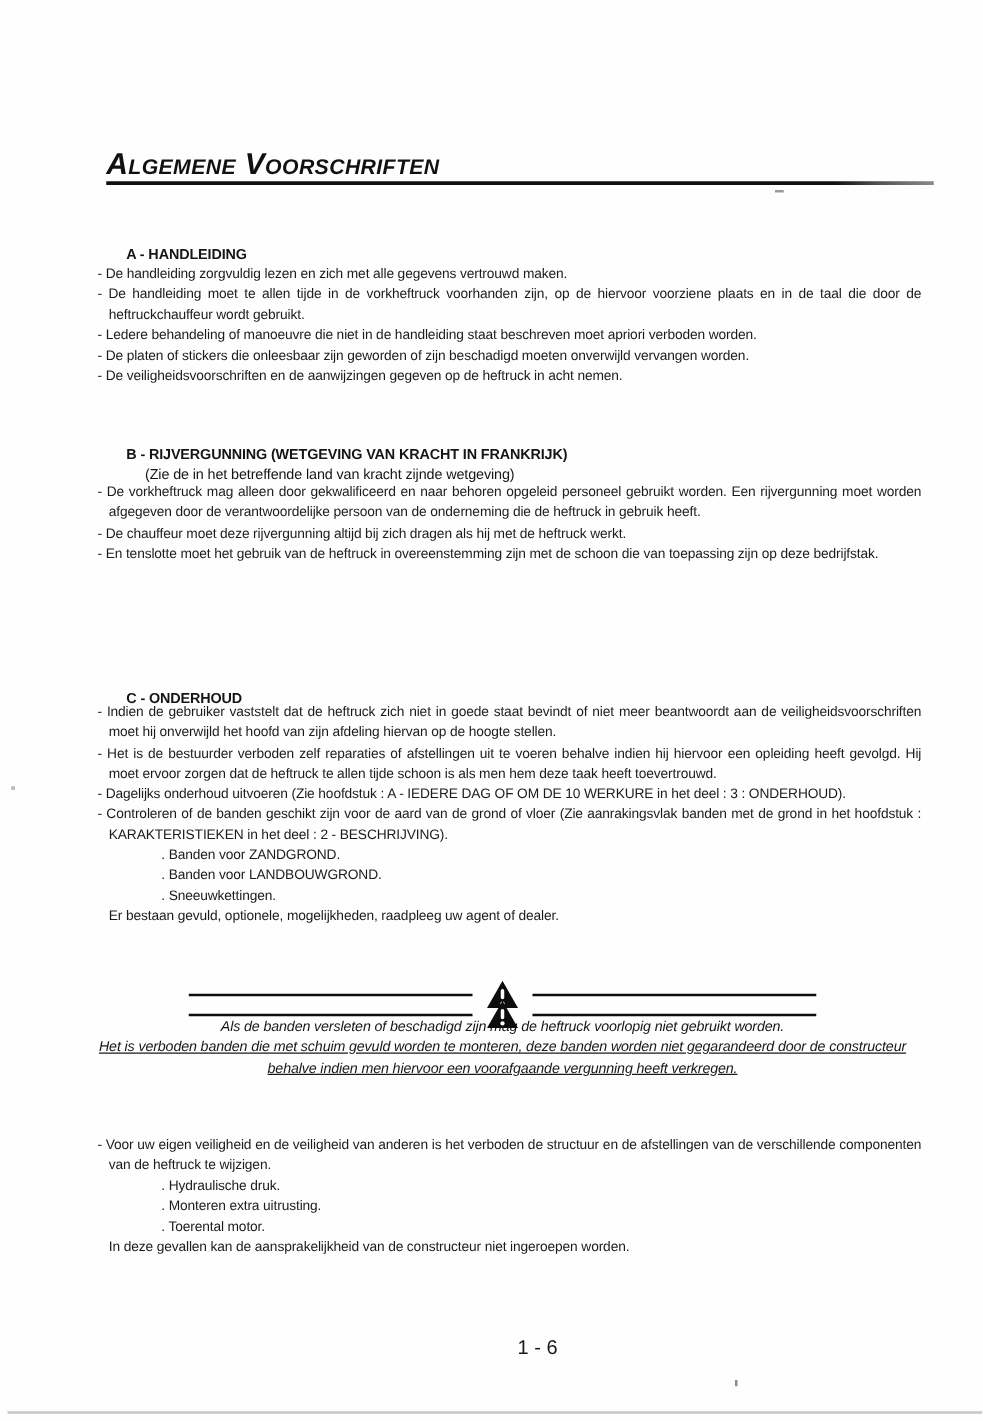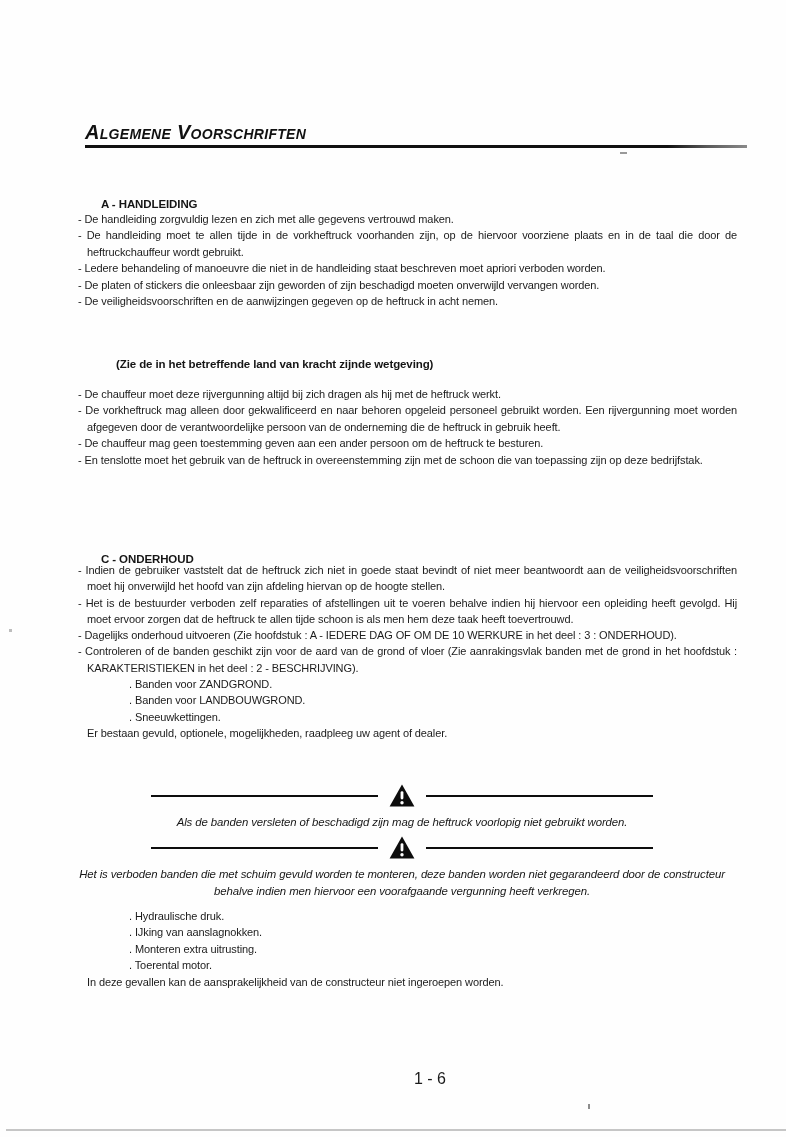--- a/index.html
+++ b/index.html
@@ -4,54 +4,54 @@
 <style>
   html,body { margin:0; padding:0; background:#ffffff; }
   .page {
     position:relative; width:786px; height:1137px; background:#fefefe;
     font-family:"Liberation Sans", sans-serif; color:#1b1b1b; overflow:hidden;
   }
 
   
   .title-block { position:absolute; left:85px; top:120px; width:662px; }
   .page-title {
-    margin:0; font-style:italic; font-weight:bold; font-size:20px;
+    margin:0; font-style:italic; font-weight:bold; font-size:24px;
     font-variant:small-caps; letter-spacing:0.3px; color:#111; line-height:24px;
   }
   .title-rule { height:3px; margin-top:1px;
     background:linear-gradient(to right, #101010 0%, #101010 88%, #5a5a5a 94%, #8a8a8a 100%); }
 
   
   .sec-heading {
     position:absolute; left:85px; margin:16px; font-size:11.5px; font-weight:bold;
     color:#151515; line-height:16px; letter-spacing:-0.1px;
   }
   .pos-a-head { top:180px; }
   .pos-b-head { top:340px; }
   .pos-c-head { top:535px; }
-  .subheading { margin-left:15px; font-weight:bold; }
+  .subheading { margin-left:15px; font-weight:normal; }
 
   
   .list {
     position:absolute; left:78px; width:659px; font-size:11px; line-height:16.4px;
     letter-spacing:-0.1px; text-align:justify; color:#1b1b1b;
   }
   .pos-a-list { top:211px; }
   .pos-b-list { top:386px; }
   .pos-c-list { top:562px; line-height:16.3px; }
   .pos-final-list { top:908px; }
   .item { margin:0; padding-left:9px; text-indent:-9px; }
   .subitem { margin:0 0 0 51px; text-align:left; }
   .note { margin:0; padding-left:9px; text-align:left; }
   .closing { margin-top:6px; }
 
   
   .warning { position:absolute; left:71px; width:662px; }
   .pos-w1 { top:784px; }
-  .pos-w2 { top:836px; }
+  .pos-w2 { top:800px;text-decoration:underline; }
   .warn-row { display:flex; align-items:center; justify-content:center; }
   .seg { height:0; border-top:2.5px solid #0d0d0d; width:227px; flex:none; }
   .warn-icon { flex:none; margin:0 11px; display:block; }
   .warn-text {
     margin:7px 0 0 0; text-align:center; font-style:italic; font-size:11.4px;
     line-height:16.5px; letter-spacing:-0.1px; color:#161616;
   }
 
   
   .page-number {
@@ -79,26 +79,26 @@
   <h2 class="sec-heading pos-a-head">A - HANDLEIDING</h2>
   <div class="list pos-a-list">
     <p class="item">- De handleiding zorgvuldig lezen en zich met alle gegevens vertrouwd maken.</p>
     <p class="item">- De handleiding moet te allen tijde in de vorkheftruck voorhanden zijn, op de hiervoor voorziene plaats en in de taal die door de heftruckchauffeur wordt gebruikt.</p>
     <p class="item">- Ledere behandeling of manoeuvre die niet in de handleiding staat beschreven moet apriori verboden worden.</p>
     <p class="item">- De platen of stickers die onleesbaar zijn geworden of zijn beschadigd moeten onverwijld vervangen worden.</p>
     <p class="item">- De veiligheidsvoorschriften en de aanwijzingen gegeven op de heftruck in acht nemen.</p>
   </div>
 
   <div class="sec-heading pos-b-head">
+    <div>B - RIJVERGUNNING (WETGEVING VAN KRACHT IN FRANKRIJK)</div>
     <div class="subheading">(Zie de in het betreffende land van kracht zijnde wetgeving)</div>
   </div>
   <div class="list pos-b-list">
+    <p class="item">- De vorkheftruck mag alleen door gekwalificeerd en naar behoren opgeleid personeel gebruikt worden. Een rijvergunning moet worden afgegeven door de verantwoordelijke persoon van de onderneming die de heftruck in gebruik heeft.</p>
     <p class="item">- De chauffeur moet deze rijvergunning altijd bij zich dragen als hij met de heftruck werkt.</p>
-    <p class="item">- De vorkheftruck mag alleen door gekwalificeerd en naar behoren opgeleid personeel gebruikt worden. Een rijvergunning moet worden afgegeven door de verantwoordelijke persoon van de onderneming die de heftruck in gebruik heeft.</p>
-    <p class="item">- De chauffeur mag geen toestemming geven aan een ander persoon om de heftruck te besturen.</p>
     <p class="item">- En tenslotte moet het gebruik van de heftruck in overeenstemming zijn met de schoon die van toepassing zijn op deze bedrijfstak.</p>
   </div>
 
   <h2 class="sec-heading pos-c-head">C - ONDERHOUD</h2>
   <div class="list pos-c-list">
     <p class="item">- Indien de gebruiker vaststelt dat de heftruck zich niet in goede staat bevindt of niet meer beantwoordt aan de veiligheidsvoorschriften moet hij onverwijld het hoofd van zijn afdeling hiervan op de hoogte stellen.</p>
     <p class="item">- Het is de bestuurder verboden zelf reparaties of afstellingen uit te voeren behalve indien hij hiervoor een opleiding heeft gevolgd. Hij moet ervoor zorgen dat de heftruck te allen tijde schoon is als men hem deze taak heeft toevertrouwd.</p>
     <p class="item">- Dagelijks onderhoud uitvoeren (Zie hoofdstuk : A - IEDERE DAG OF OM DE 10 WERKURE in het deel : 3 : ONDERHOUD).</p>
     <p class="item">- Controleren of de banden geschikt zijn voor de aard van de grond of vloer (Zie aanrakingsvlak banden met de grond in het hoofdstuk : KARAKTERISTIEKEN in het deel : 2 - BESCHRIJVING).</p>
     <p class="subitem">. Banden voor ZANDGROND.</p>
@@ -127,22 +127,22 @@
         <path d="M13 0.6 L25.4 22.4 L0.6 22.4 Z" fill="#0d0d0d"></path>
         <rect x="11.6" y="7.2" width="2.8" height="8.2" rx="1.4" fill="#ffffff"></rect>
         <circle cx="13" cy="18.8" r="1.7" fill="#ffffff"></circle>
       </svg>
       <span class="seg"></span>
     </div>
     <p class="warn-text">Het is verboden banden die met schuim gevuld worden te monteren, deze banden worden niet gegarandeerd door de constructeur behalve indien men hiervoor een voorafgaande vergunning heeft verkregen.</p>
   </div>
 
   <div class="list pos-final-list">
+    <p class="item">- Voor uw eigen veiligheid en de veiligheid van anderen is het verboden de structuur en de afstellingen van de verschillende componenten van de heftruck te wijzigen.</p>
     <p class="subitem">. Hydraulische druk.</p>
-    <p class="subitem">. IJking van aanslagnokken.</p>
     <p class="subitem">. Monteren extra uitrusting.</p>
     <p class="subitem">. Toerental motor.</p>
     <p class="note">In deze gevallen kan de aansprakelijkheid van de constructeur niet ingeroepen worden.</p>
   </div>
 
   <p class="page-number">1 - 6</p>
 
   <div class="bottom-line"></div>
   <div class="speck speck-1"></div>
   <div class="speck speck-2"></div>

